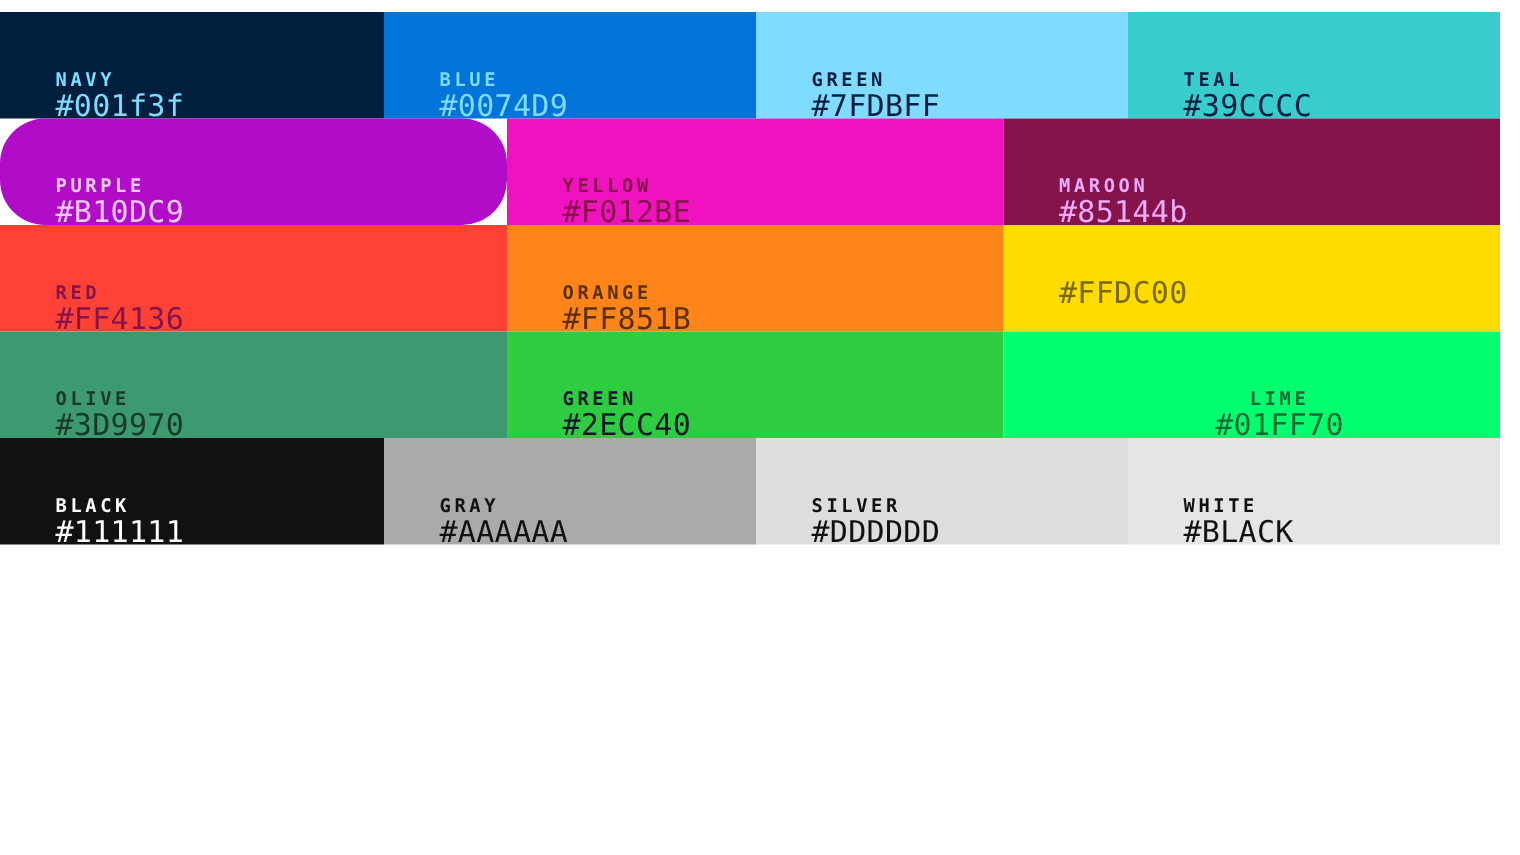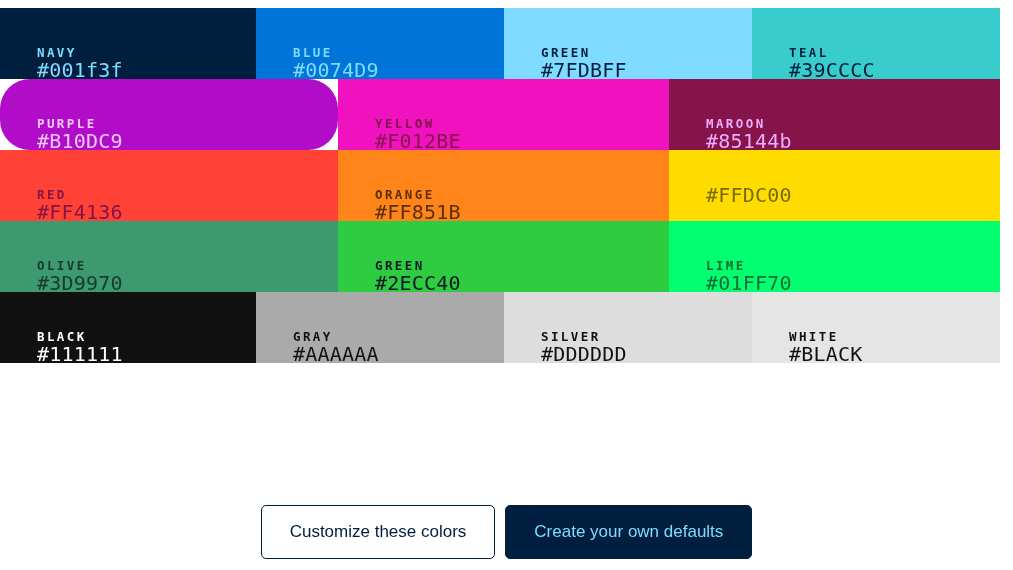--- a/index.html
+++ b/index.html
@@ -140,21 +140,21 @@
       </div>
       <div class="swatch-row">
         <div class="swatch" style="background-color: rgb(61, 153, 112); color: rgb(23, 58, 42); width: 338px; flex: 0 0 338px;">
           <div class="swatch-name">OLIVE</div>
           <div class="swatch-hex">#3D9970</div>
         </div>
         <div class="swatch" style="background-color: rgb(46, 204, 64); color: #0f172a; width: 331px; flex: 0 0 331px;">
           <div class="swatch-name">GREEN</div>
           <div class="swatch-hex">#2ECC40</div>
         </div>
-        <div class="swatch" style="background-color: rgb(1, 255, 112); color: rgb(19, 107, 53); width: 331px; flex: 0 0 331px;">
+        <div class="swatch" style="background-color: rgb(1, 255, 112); color: rgb(19, 107, 53); width: 331px; flex: 0 0 331px; text-align: center;">
           <div class="swatch-name">LIME</div>
           <div class="swatch-hex">#01FF70</div>
         </div>
       </div>
       <div class="swatch-row">
         <div class="swatch" style="background-color: rgb(17, 17, 17); color: rgb(255, 255, 255); width: 256px; flex: 0 0 256px;">
           <div class="swatch-name">BLACK</div>
           <div class="swatch-hex">#111111</div>
         </div>
         <div class="swatch" style="background-color: rgb(170, 170, 170); color: rgb(17, 17, 17); width: 248px; flex: 0 0 248px;">
@@ -165,18 +165,14 @@
           <div class="swatch-name">SILVER</div>
           <div class="swatch-hex">#DDDDDD</div>
         </div>
         <div class="swatch" style="background-color: #e5e5e5; color: rgb(17, 17, 17); width: 248px; flex: 0 0 248px;">
           <div class="swatch-name">WHITE</div>
           <div class="swatch-hex">#BLACK</div>
         </div>
       </div>
     </div>
 
-  <div class="actions">
-    <button class="btn btn-secondary">Customize these colors</button>
-    <button class="btn btn-primary">Create your own defaults</button>
-  </div>
 
 </div>
 
 </body></html>

